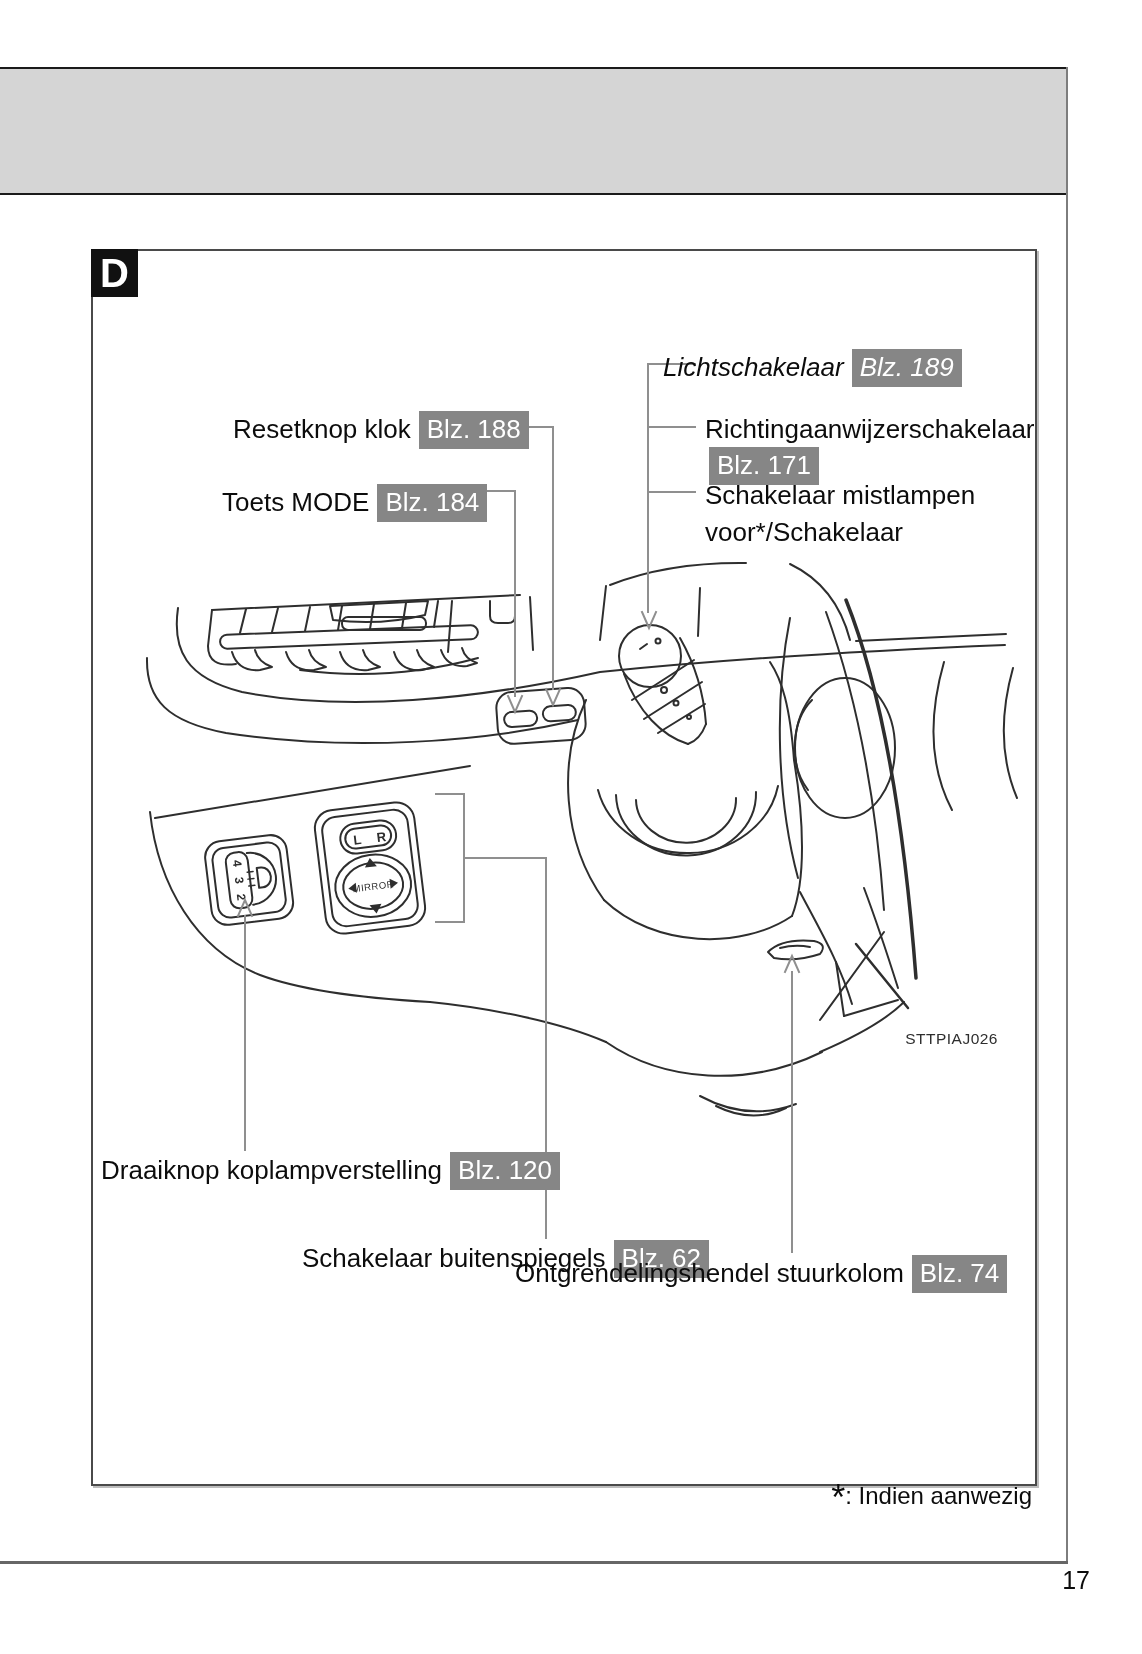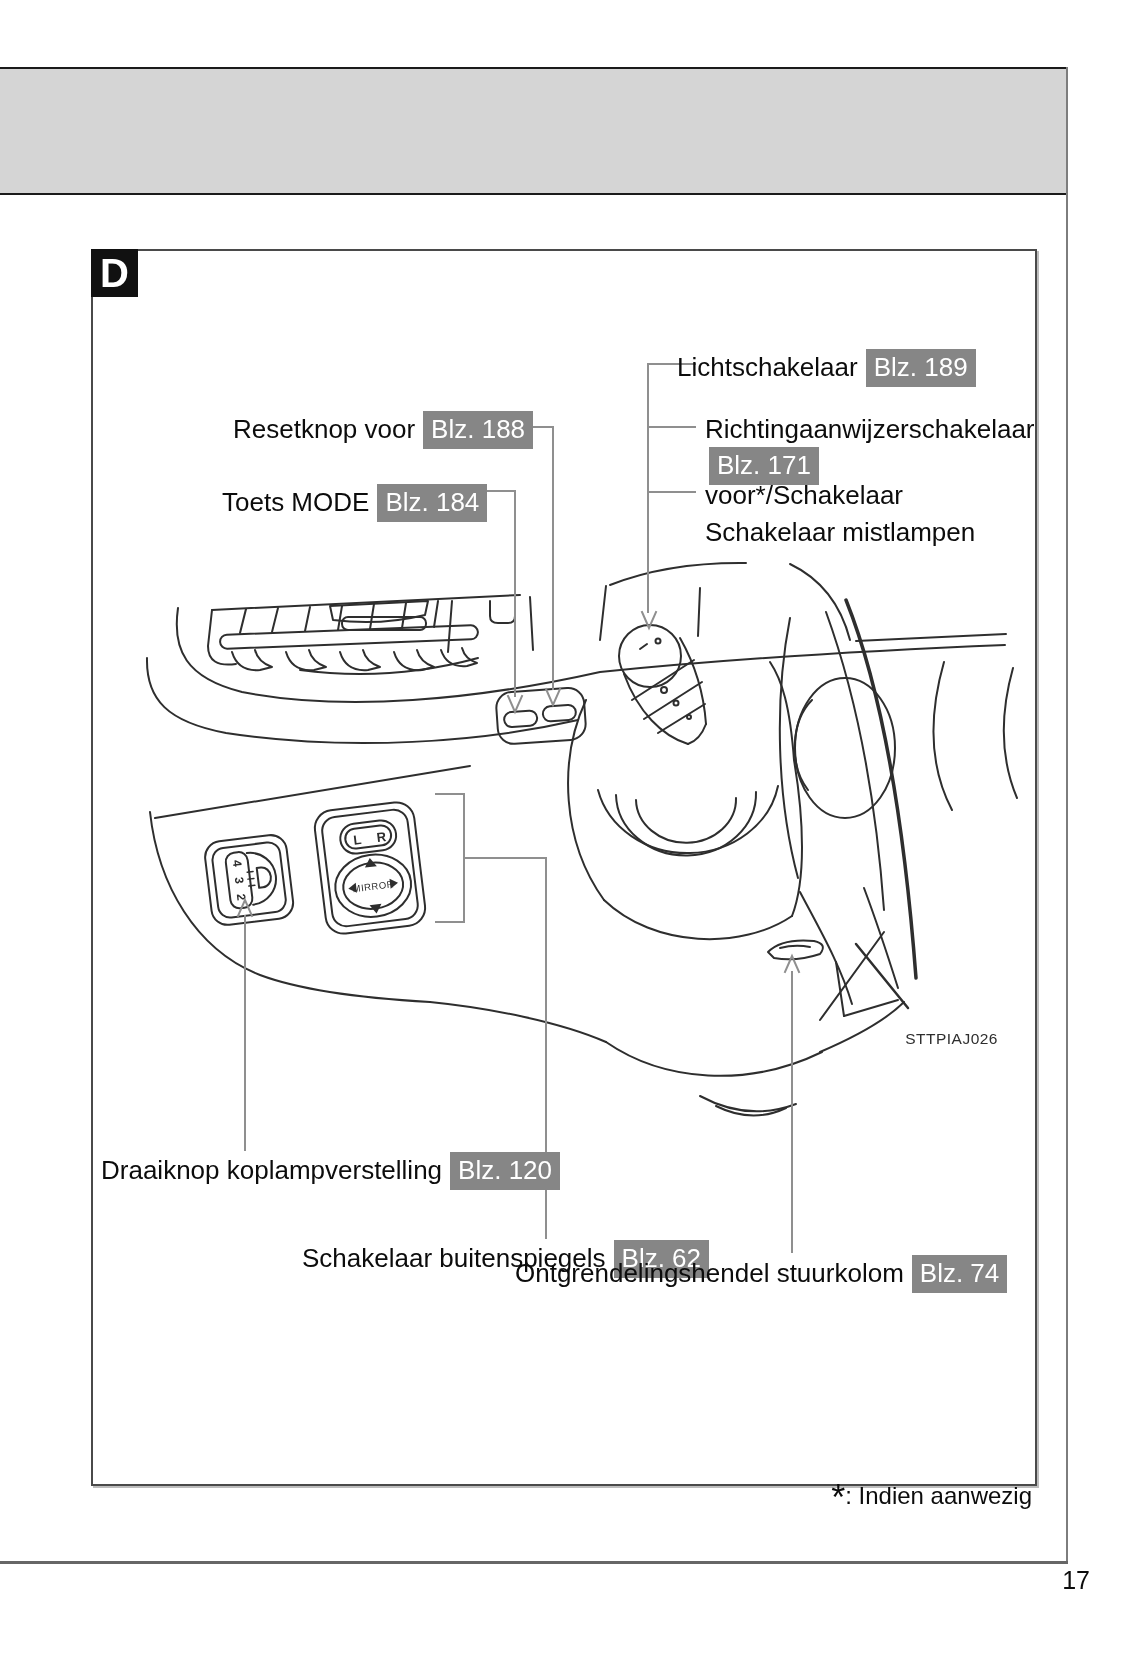--- a/index.html
+++ b/index.html
@@ -180,38 +180,38 @@
       <path d="M 642,612 L 649,628 L 656,612"></path>
       <path d="M 245,1150 L 245,916"></path>
       <path d="M 238,916 L 245,900 L 252,916"></path>
       <path d="M 436,794 L 464,794 L 464,922 L 436,922"></path>
       <path d="M 464,858 L 546,858 L 546,1238"></path>
       <path d="M 792,1252 L 792,972"></path>
       <path d="M 785,972 L 792,956 L 799,972"></path>
     </g>
   </svg>
 
-  <div class="lbl" style="left:677px;top:349px;">
+  <div class="lbl" style="left:663px;top:349px;font-style:italic;">
     <span>Lichtschakelaar</span><span class="badge">Blz. 189</span>
   </div>
 
   <div class="lbl" style="left:705px;top:412px;">
     <span>Richtingaanwijzerschakelaar</span>
   </div>
   <div class="lbl" style="left:705px;top:447px;">
     <span class="badge nogap">Blz. 171</span>
   </div>
 
   <div class="lbl mist" style="left:705px;top:477px;">
+    <div>Schakelaar mistlampen</div>
     <div>voor*/Schakelaar</div>
-    <div>Schakelaar mistlampen</div>
   </div>
 
   <div class="lbl" style="left:233px;top:411px;">
-    <span>Resetknop voor</span><span class="badge">Blz. 188</span>
+    <span>Resetknop klok</span><span class="badge">Blz. 188</span>
   </div>
 
   <div class="lbl" style="left:222px;top:476px;margin-top:8px;">
     <span>Toets MODE</span><span class="badge">Blz. 184</span>
   </div>
 
   <div class="lbl" style="left:101px;top:1152px;">
     <span>Draaiknop koplampverstelling</span><span class="badge">Blz. 120</span>
   </div>
 

